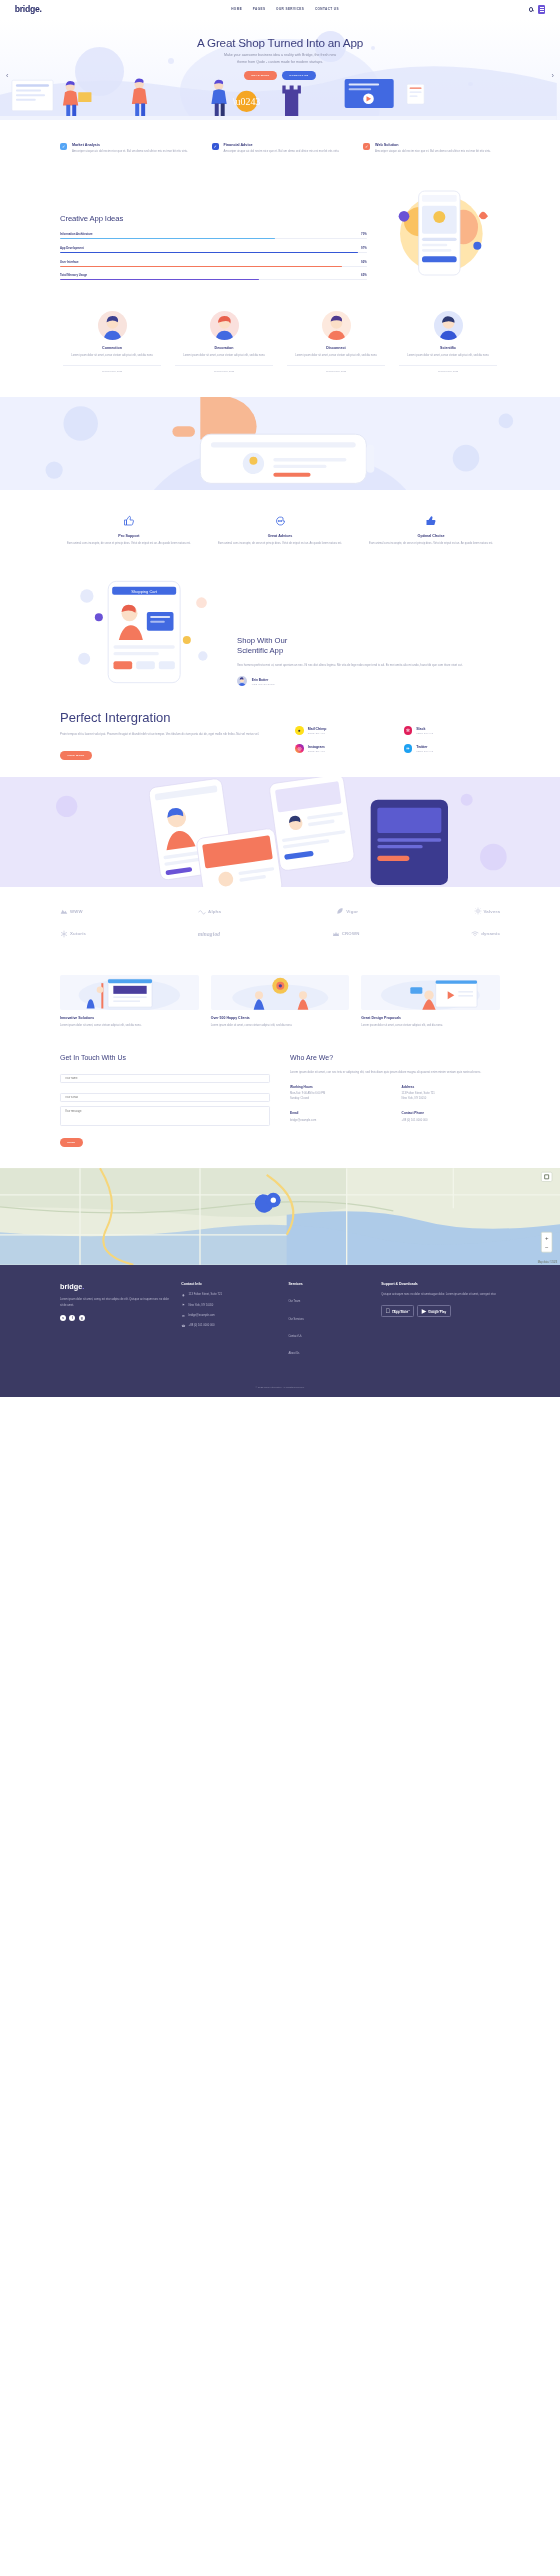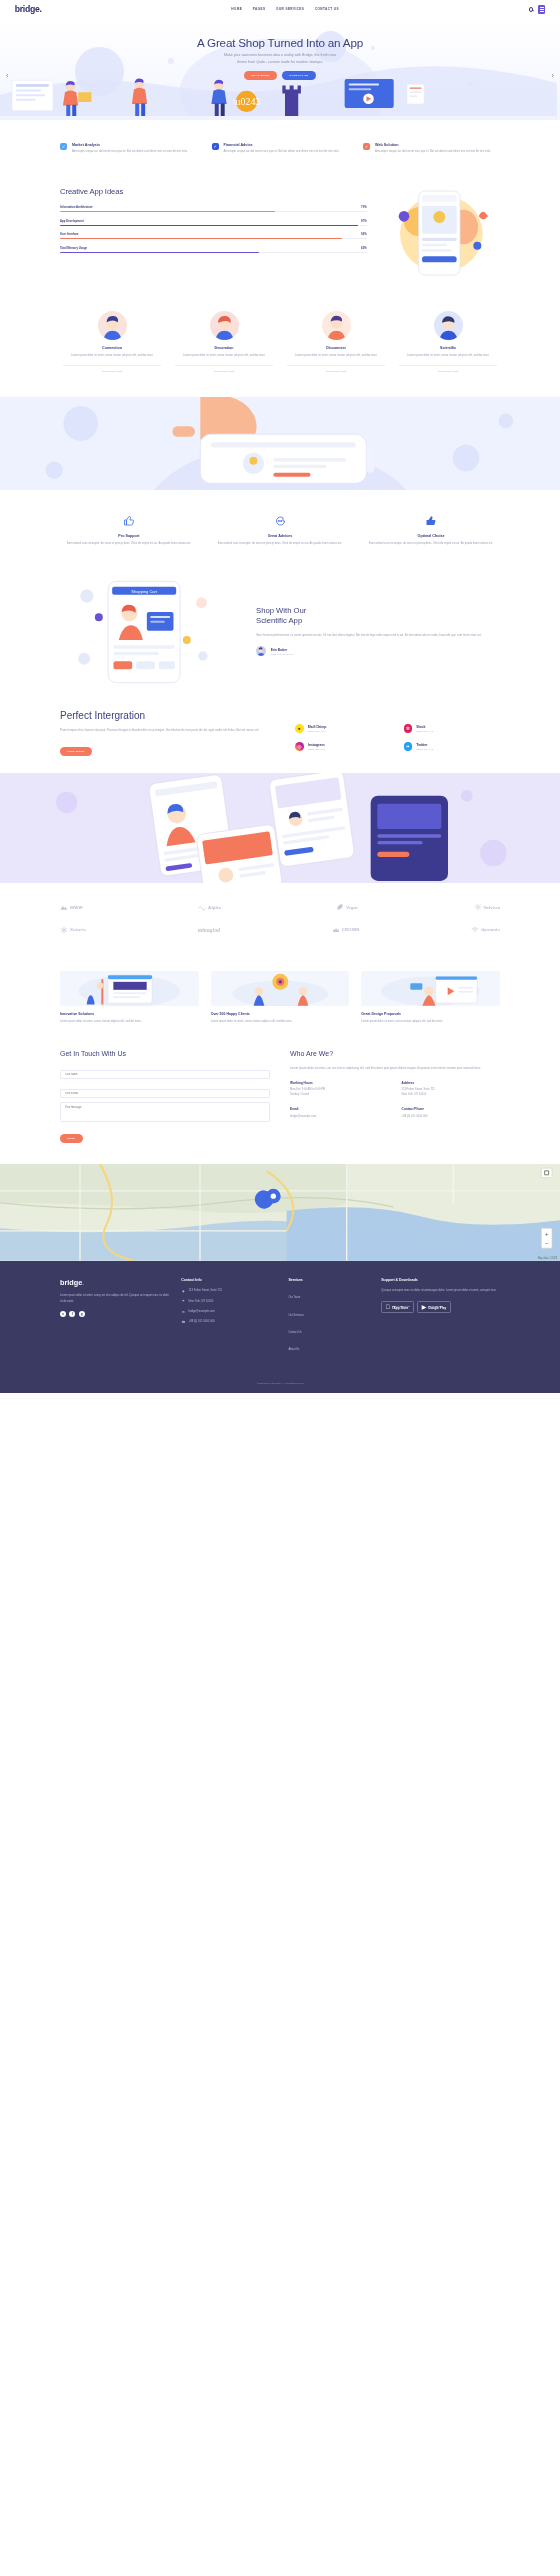--- a/index.html
+++ b/index.html
@@ -33,21 +33,21 @@
   .heroart{position:absolute;left:0;right:0;bottom:0;height:57px}
 
   
   .feat3{display:flex;gap:14.7px;padding:23px 0 20px}
   .feat{flex:1;display:flex;gap:4.7px}
   .chk{width:7.3px;height:7.3px;border-radius:2px;flex:none;display:flex;align-items:center;justify-content:center;color:#fff;font-size:4px}
   .feat h3{font-size:3.7px;font-weight:700;color:#37397a;margin-bottom:2.7px}
   .feat p{font-size:2.8px;line-height:2.05;color:#9b9fb4}
 
   
-  .creative{display:flex;padding:12px 0 17.3px;align-items:flex-start;gap:13.3px}
+  .creative{display:flex;padding:12px 0 17.3px;align-items:flex-end;gap:13.3px}
   .creative h2{font-size:7.7px;font-weight:400;color:#3c3f7e;margin-bottom:8.7px;letter-spacing:-0.1px}
   .bars{width:100%}
   .bar{margin-bottom:6.7px}
   .bar .row{display:flex;justify-content:space-between;font-size:2.8px;font-weight:700;color:#3c3f7e;margin-bottom:2px}
   .track{height:1.1px;background:#eceef6;border-radius:1.3px;overflow:hidden}
   .fill{height:100%;border-radius:1.3px}
   .phoneart{width:120px;flex:none;position:relative;height:100px}
 
   
   .team{display:flex;gap:8px;padding:6.7px 0 20px}
@@ -62,34 +62,34 @@
   .watch{height:93px;background:#eef1fe;position:relative;overflow:hidden;margin-top:5.3px}
 
   
   .icons3{display:flex;gap:13.3px;padding:25px 0 23px}
   .ic{flex:1;text-align:center}
   .ic .gl{height:12px;display:flex;align-items:center;justify-content:center;margin-bottom:6.7px}
   .ic h4{font-size:3.7px;font-weight:700;color:#37397a;margin-bottom:3.3px}
   .ic p{font-size:2.7px;line-height:2.1;color:#9b9fb4}
 
   
-  .shop{display:flex;gap:29px;padding:6.7px 0 21.3px;align-items:center}
+  .shop{display:flex;gap:10px;padding:6.7px 0 21.3px;align-items:flex-end}
   .shopart{width:167px;flex:none;height:110px;position:relative}
   .shoptx{flex:1}
   .shoptx h2{font-size:7.7px;line-height:1.28;font-weight:400;color:#3c3f7e;margin-bottom:6px}
   .shoptx p{font-size:2.9px;line-height:2.15;color:#9b9fb4;margin-bottom:8px}
   .quote{display:flex;align-items:center;gap:4.7px}
   .qav{width:10px;height:10px;border-radius:50%;background:#c9cfe8;overflow:hidden;position:relative;flex:none}
   .quote .nm{font-size:3.2px;font-weight:700;color:#37397a}
   .quote .rl{font-size:2.1px;letter-spacing:0.4px;color:#b0b3c6;text-transform:uppercase;margin-top:1.3px}
 
   
   .integ{display:flex;gap:20px;padding:2.7px 0 17.3px}
   .integ-l{flex:1.05}
-  .integ-l h2{font-size:10px;font-weight:400;color:#3c3f7e;margin-bottom:5.3px}
+  .integ-l h2{font-size:13px;font-weight:400;color:#3c3f7e;margin-bottom:5.3px}
   .integ-l p{font-size:2.9px;line-height:2.1;color:#9b9fb4;margin-bottom:9.3px}
   .integ-r{flex:1;display:flex;flex-wrap:wrap;gap:9.3px 12px;align-content:center;padding-top:9.3px}
   .soc{display:flex;gap:4px;align-items:center;width:calc(50% - 6px)}
   .soc .ico{width:8.7px;height:8.7px;flex:none;border-radius:50%;display:flex;align-items:center;justify-content:center;color:#fff;font-size:4.7px}
   .soc .nm{font-size:3.5px;font-weight:700;color:#37397a}
   .soc .sub{font-size:2.1px;letter-spacing:0.3px;color:#b0b3c6;text-transform:uppercase;margin-top:1.3px}
 
   
   .showcase{height:110px;background:#e9e6fb;position:relative;overflow:hidden}
 

